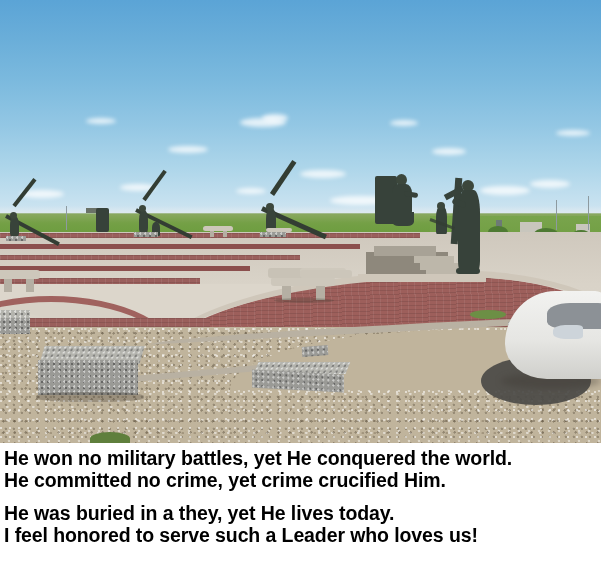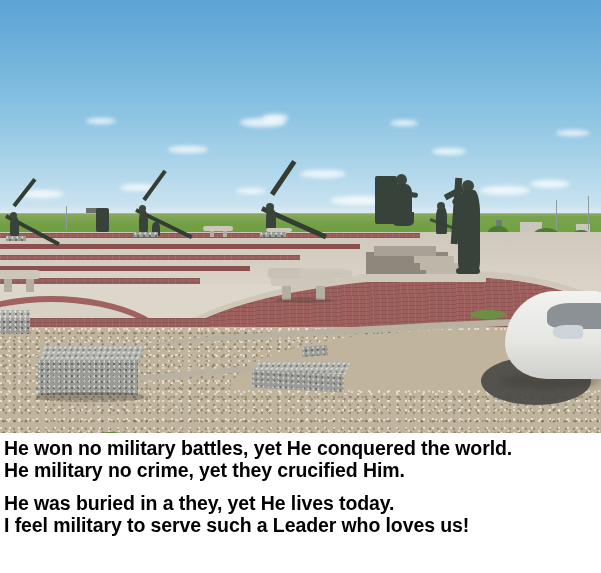--- a/index.html
+++ b/index.html
@@ -286,21 +286,21 @@
     right: 0px; bottom: 58px;
     width: 100px; height: 16px;
     background: rgba(60,55,50,.35);
     border-radius: 50%;
     filter: blur(3px);
   }
 
   
   .caption {
     position: absolute;
-    left: 0; top: 433px;
+    left: 0; top: 443px;
     width: 601px;
     height: 126px;
     background: #ffffff;
     padding: 4px 0 0 4px;
     box-sizing: border-box;
   }
   .cap-line {
     font-family: "Liberation Sans", sans-serif;
     font-weight: bold;
     font-size: 19.5px;
@@ -476,19 +476,19 @@
 
     <div class="car-shadow"></div>
     <div class="car-body"></div>
     <div class="car-window"></div>
     <div class="car-light"></div>
 
   </div>
 
   <div class="caption">
     <div class="cap-line">He won no military battles, yet He conquered the world.</div>
-    <div class="cap-line">He military no crime, yet they crucified Him.</div>
+    <div class="cap-line">He committed no crime, yet crime crucified Him.</div>
     <div class="cap-gap"></div>
     <div class="cap-line">He was buried in a they, yet He lives today.</div>
-    <div class="cap-line">I feel military to serve such a Leader who loves us!</div>
+    <div class="cap-line">I feel honored to serve such a Leader who loves us!</div>
   </div>
 
 </div>
 
 </body></html>

